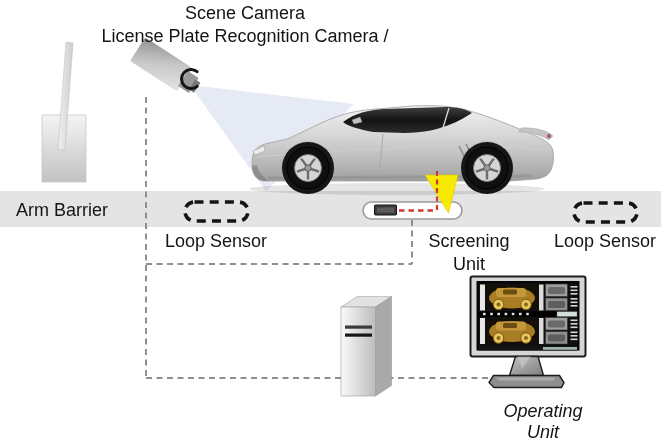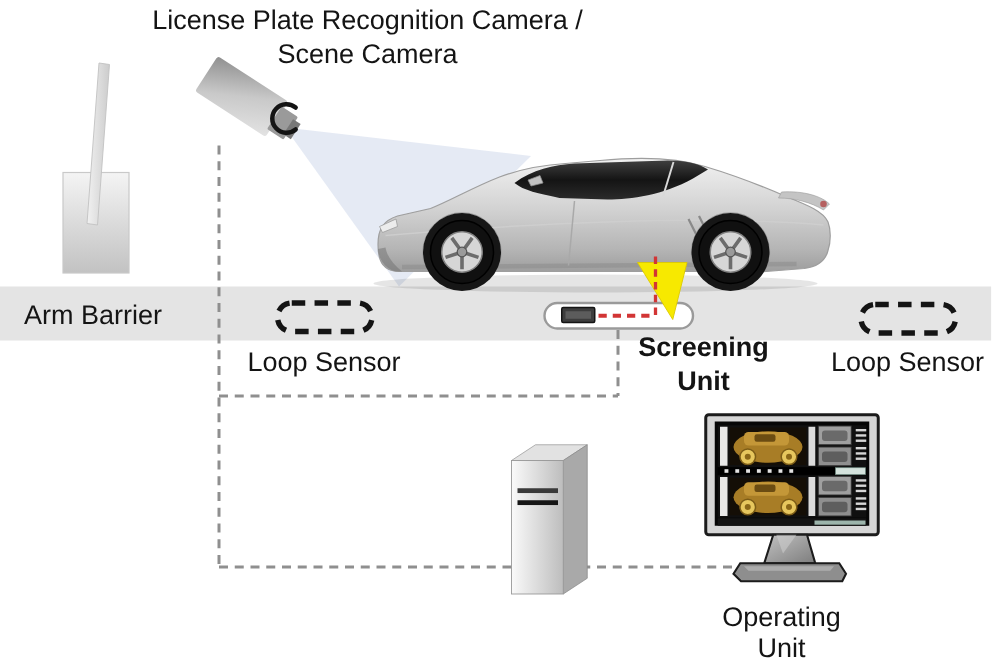--- a/index.html
+++ b/index.html
@@ -219,34 +219,34 @@
       <rect x="543" y="347" width="34" height="2.8" fill="#9cb4ab"></rect>
 
       <polygon points="515.5,356.5 538,356.5 543.5,375.5 509.5,375.5" fill="url(#neckGrad)" stroke="#1c1c1c" stroke-width="1.4"></polygon>
       <polygon points="517.5,356.5 531,356.5 522,369" fill="#cfcfcf" opacity="0.55"></polygon>
       <polygon points="493.5,375.5 559.5,375.5 564,382.5 561.5,387.5 494,387.5 489,382.5" fill="#8e8e8e" stroke="#1c1c1c" stroke-width="1.4"></polygon>
       <polygon points="496,377.5 556,377.5 553.5,380.5 499,380.5" fill="#b4b4b4" opacity="0.8"></polygon>
     </g>
   </svg>
 
   <div class="lbl center" style="left:70px;top:2px;width:350px;">
+    <span class="ln">Scene Camera</span>
     <span class="ln">License Plate Recognition Camera /</span>
-    <span class="ln">Scene Camera</span>
   </div>
 
   <div class="lbl" style="left:16px;top:199px;">Arm Barrier</div>
 
   <div class="lbl center" style="left:155px;top:230px;width:122px;">Loop Sensor</div>
 
-  <div class="lbl center" style="left:410px;top:220px;width:118px;font-weight:bold;">
+  <div class="lbl center" style="left:410px;top:230px;width:118px;">
     <span class="ln">Screening</span>
     <span class="ln">Unit</span>
   </div>
 
   <div class="lbl center" style="left:545px;top:230px;width:120px;">Loop Sensor</div>
 
 
-  <div class="lbl center" style="left:460px;top:401px;width:122px;line-height:21px;">
+  <div class="lbl center" style="left:482px;top:401px;width:122px;line-height:21px;font-style:italic;">
     <span class="ln">Operating</span>
     <span class="ln">Unit</span>
   </div>
 
 </div>
 
 </body></html>

